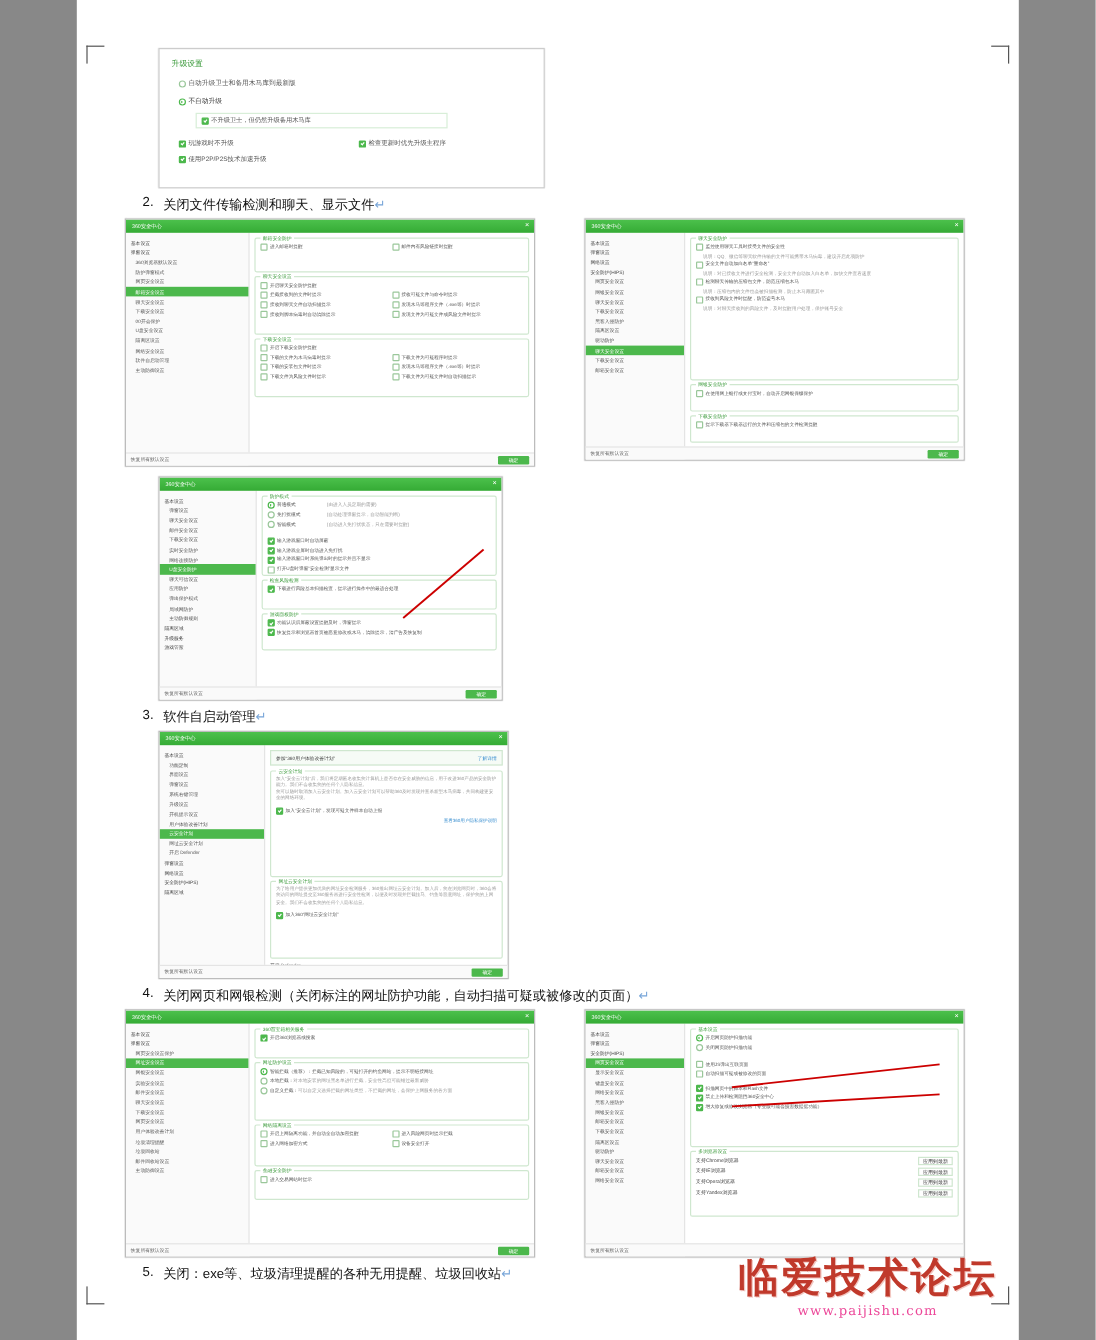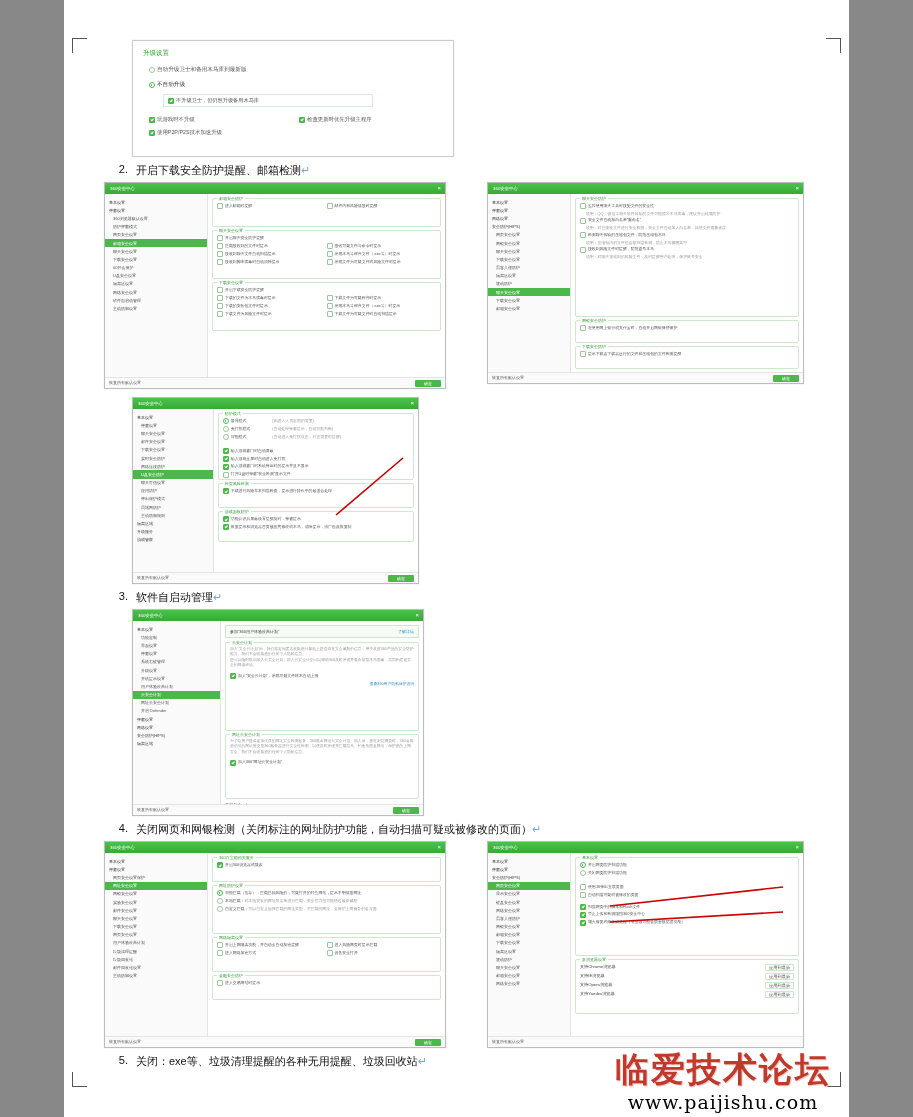--- a/index.html
+++ b/index.html
@@ -64,26 +64,26 @@
 
   
   .li{display:flex;margin:6px 0 4px 0;font-size:11px;color:#111;}
   .li .num{width:24px;flex:none;text-align:right;padding-right:8px;}
   .li .txt{flex:1;}
   .li .pilcrow{color:#7aa7d9;}
 
   .arrow{position:absolute;pointer-events:none;}
 
   .wm{
-    position:absolute;right:18px;bottom:4px;text-align:center;
+    position:absolute;right:18px;bottom:18px;text-align:center;
     font-family:"DejaVu Serif", serif;
   }
   .wm .big{font-size:34px;font-weight:bold;color:#c0392b;letter-spacing:2px;
            text-shadow:1px 1px 0 #f2c6c0;}
-  .wm .small{font-size:19px;color:#000000;letter-spacing:1px;margin-top:-2px;}
+  .wm .small{font-size:11px;color:#ec4899;letter-spacing:1px;margin-top:-2px;}
 </style>
 </head>
 <body>
 
 <div class="page">
   <div class="corner c-tl"></div>
   <div class="corner c-tr"></div>
   <div class="corner c-bl"></div>
   <div class="corner c-br"></div>
 
@@ -117,21 +117,21 @@
         <div style="display:flex;align-items:center;">
           <span class="box on"></span>
           <span style="font-size:5.4px;color:#555;">使用P2P/P2S技术加速升级</span>
         </div>
       </div>
 
     </div>
 
     <div class="li">
       <div class="num">2.</div>
-      <div class="txt"><span>开启下载安全防护提醒、邮箱检测</span><span class="pilcrow">↵</span></div>
+      <div class="txt"><span>关闭文件传输检测和聊天、显示文件</span><span class="pilcrow">↵</span></div>
     </div>
 
     <div style="display:flex;justify-content:space-between;">
 
       <div class="win" style="width:340px;height:205px;">
         <div class="win-title">
           <span>360安全中心</span>
           <span class="x">×</span>
         </div>
         <div class="win-body">

